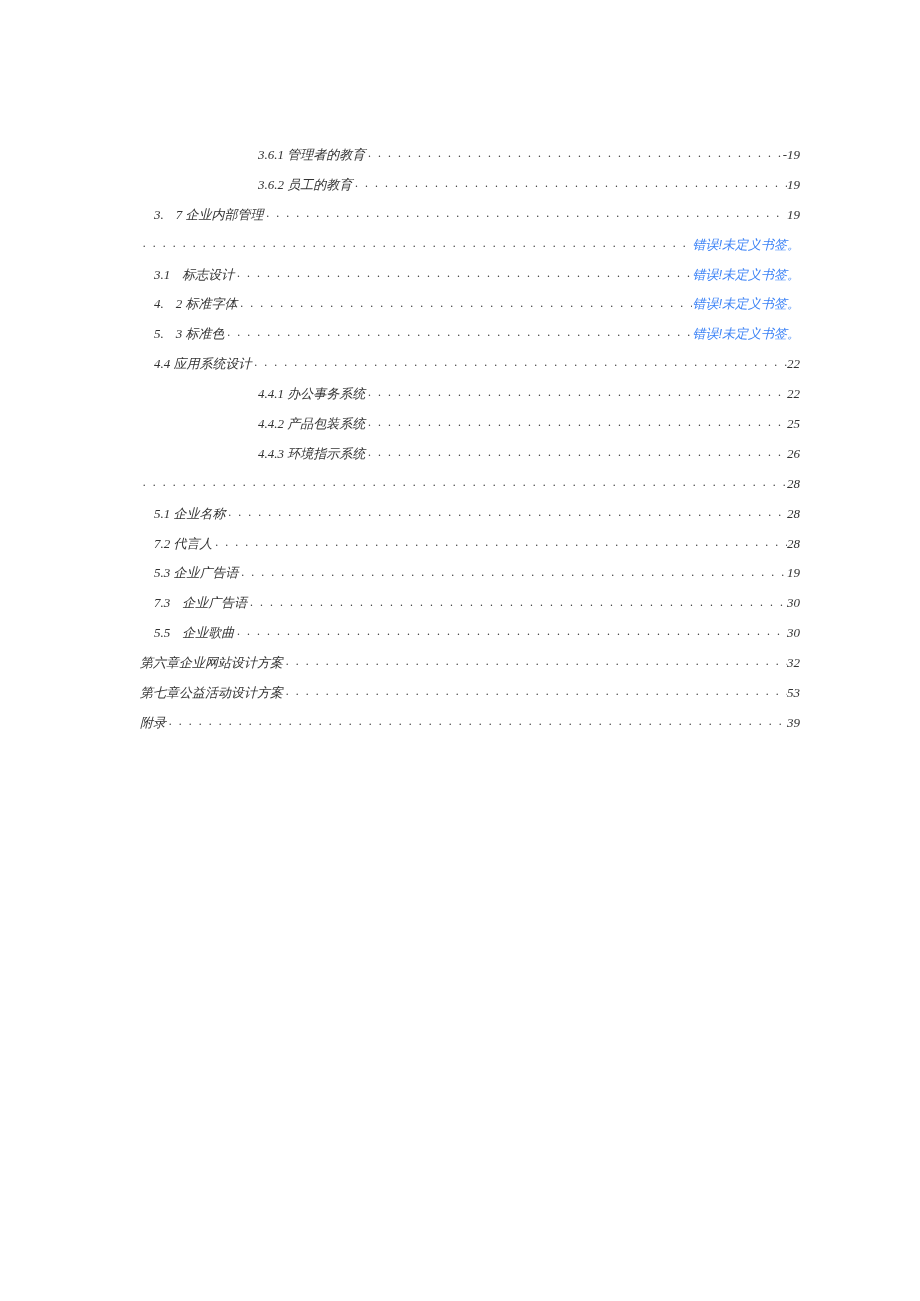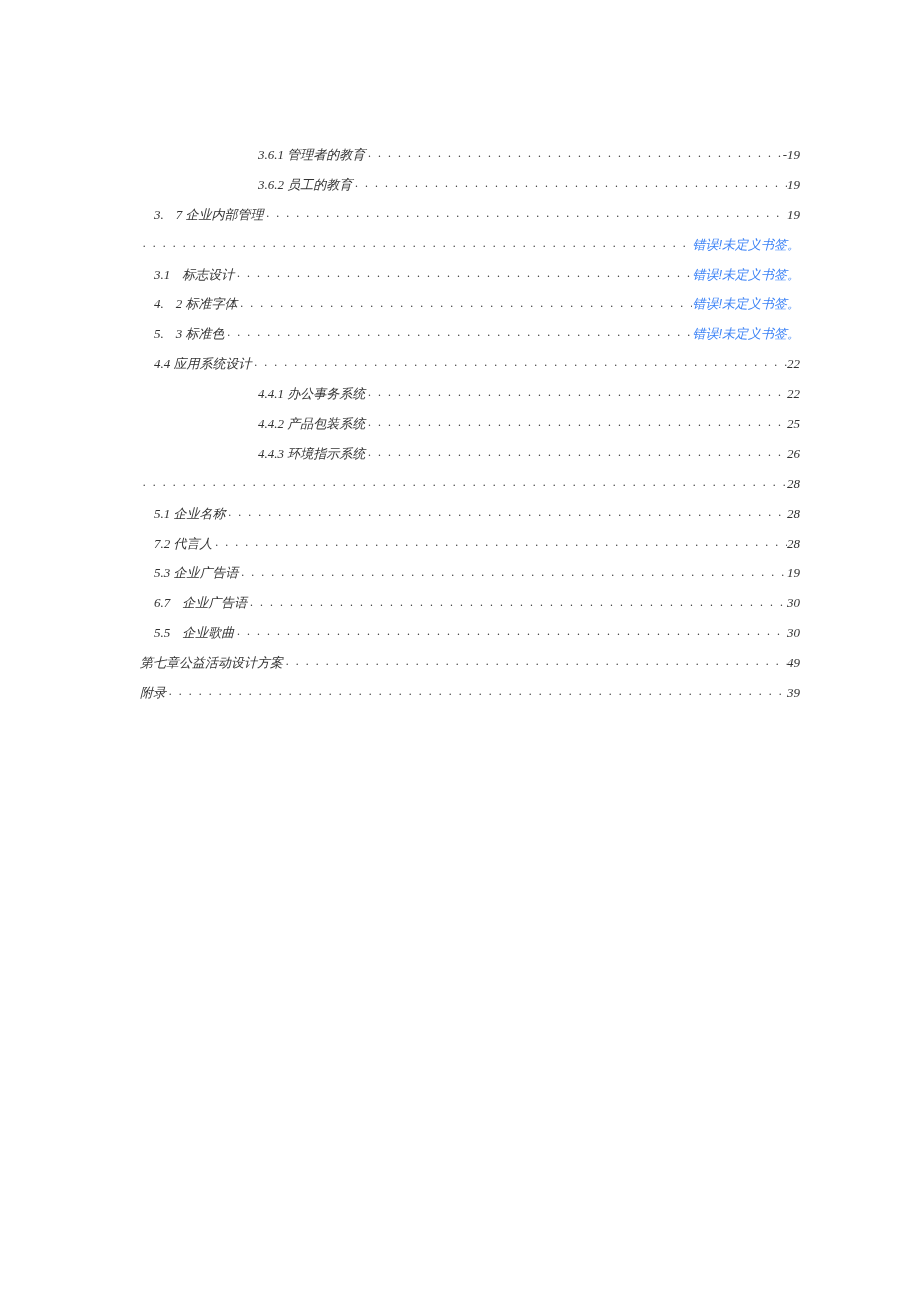--- a/index.html
+++ b/index.html
@@ -118,34 +118,39 @@
       <span class="label-part">7.2 代言人</span>
       <span class="dots"></span>
       <span class="page-part">28</span>
     </div>
     <div class="toc-entry level-2b">
       <span class="label-part">5.3 企业广告语</span>
       <span class="dots"></span>
       <span class="page-part">19</span>
     </div>
     <div class="toc-entry level-2">
-      <span class="label-part num-prefix">6.7</span>
+      <span class="label-part num-prefix">7.3</span>
       <span class="label-part">企业广告语</span>
       <span class="dots"></span>
       <span class="page-part">30</span>
     </div>
     <div class="toc-entry level-2">
       <span class="label-part num-prefix">5.5</span>
       <span class="label-part">企业歌曲</span>
       <span class="dots"></span>
       <span class="page-part">30</span>
     </div>
     <div class="toc-entry level-1">
+      <span class="label-part">第六章企业网站设计方案</span>
+      <span class="dots"></span>
+      <span class="page-part">32</span>
+    </div>
+    <div class="toc-entry level-1">
       <span class="label-part">第七章公益活动设计方案</span>
       <span class="dots"></span>
-      <span class="page-part">49</span>
+      <span class="page-part">53</span>
     </div>
     <div class="toc-entry level-1">
       <span class="label-part">附录</span>
       <span class="dots"></span>
       <span class="page-part">39</span>
     </div>
   </div>
 
 </body></html>

